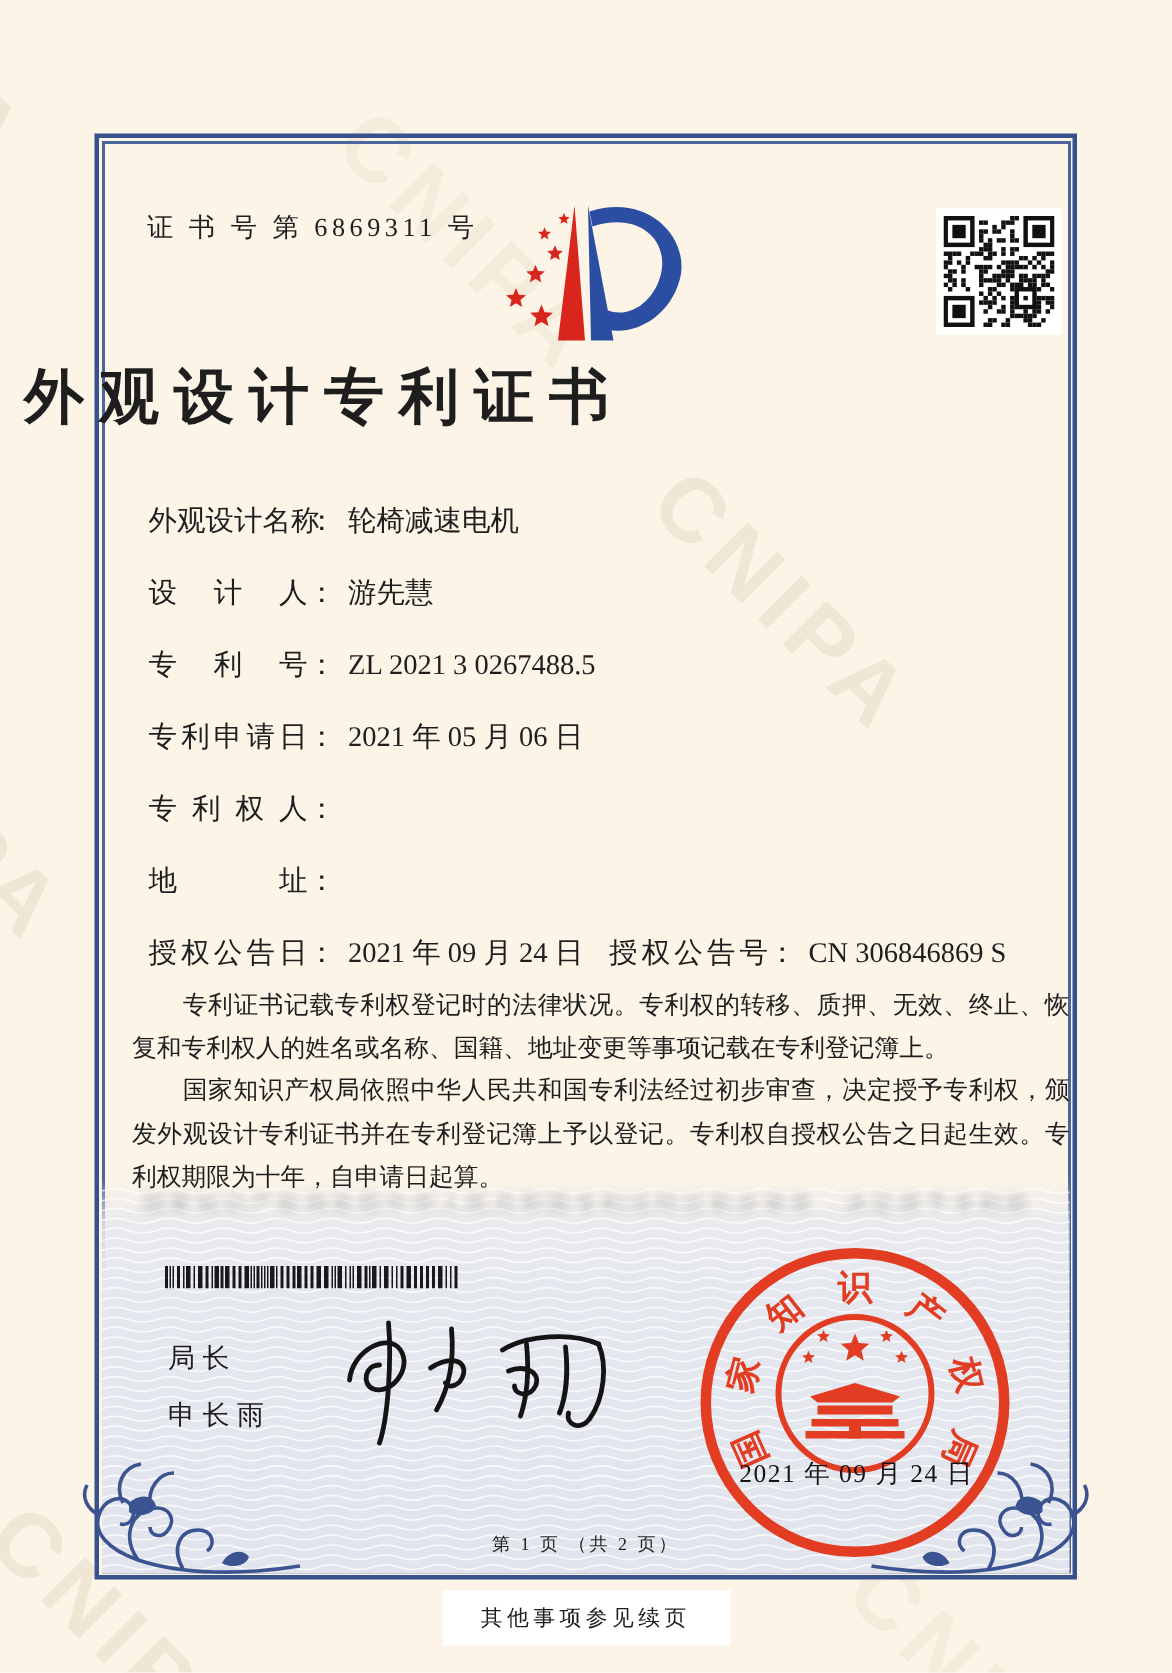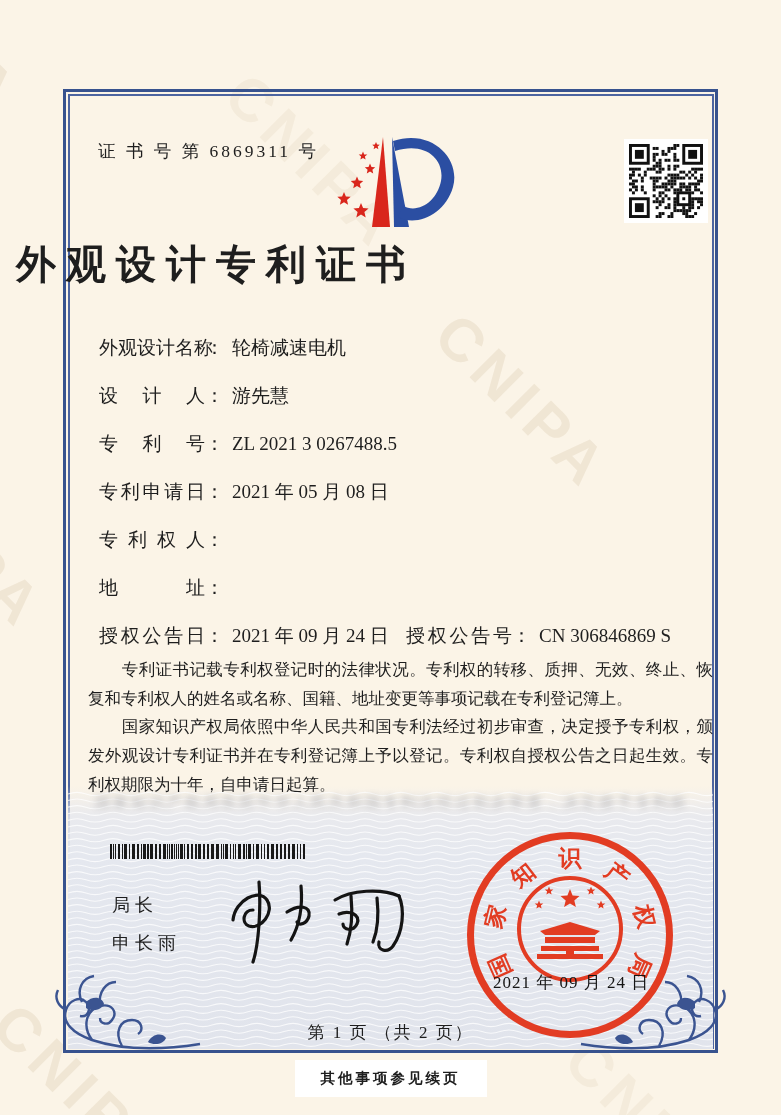--- a/index.html
+++ b/index.html
@@ -64,23 +64,23 @@
   .sc2{transform:rotate(-38deg) translateY(-77px);}
   .sc3{transform:rotate(0deg) translateY(-77px);}
   .sc4{transform:rotate(38deg) translateY(-77px);}
   .sc5{transform:rotate(76deg) translateY(-77px);}
   .sc6{transform:rotate(114deg) translateY(-77px);}
   .emblem{position:absolute;left:50%;top:47%;transform:translate(-50%,-50%);}
   .seal-date{position:absolute;left:468px;top:971px;width:206px;text-align:center;
              font-size:17px;letter-spacing:1px;color:#141414;z-index:7;}
 
   
-  .page-info{position:absolute;left:0;right:0;top:1021px;text-align:center;font-size:17px;
+  .page-info{position:absolute;left:0;right:0;top:1021px;text-align:center;font-size:12px;
              letter-spacing:2px;z-index:4;}
-  .cont-box{position:absolute;left:0;right:0;top:1060px;text-align:center;z-index:4;font-weight:bold;}
+  .cont-box{position:absolute;left:0;right:0;top:1060px;text-align:center;z-index:4;}
   .cont-box span{display:inline-block;background:#fff;padding:9px 26px;font-size:14.5px;letter-spacing:3px;}
 
   .flourish{position:absolute;top:966px;z-index:3;}
   .flourish.fl-left{left:52px;}
   .flourish.fl-right{left:579px;transform:scaleX(-1);}
 </style>
 </head>
 <body>
 
 <div class="page">
@@ -388,21 +388,21 @@
       <span>游先慧</span>
     </div>
     <div class="frow">
       <span class="flabel">专利号</span>
         <span class="fcolon">：</span>
       <span>ZL 2021 3 0267488.5</span>
     </div>
     <div class="frow">
       <span class="flabel">专利申请日</span>
         <span class="fcolon">：</span>
-      <span>2021 年 05 月 08 日</span>
+      <span>2021 年 05 月 06 日</span>
     </div>
     <div class="frow">
       <span class="flabel">专利权人</span>
         <span class="fcolon">：</span>
     </div>
     <div class="frow">
       <span class="flabel">地址</span>
         <span class="fcolon">：</span>
     </div>
     <div class="frow">

